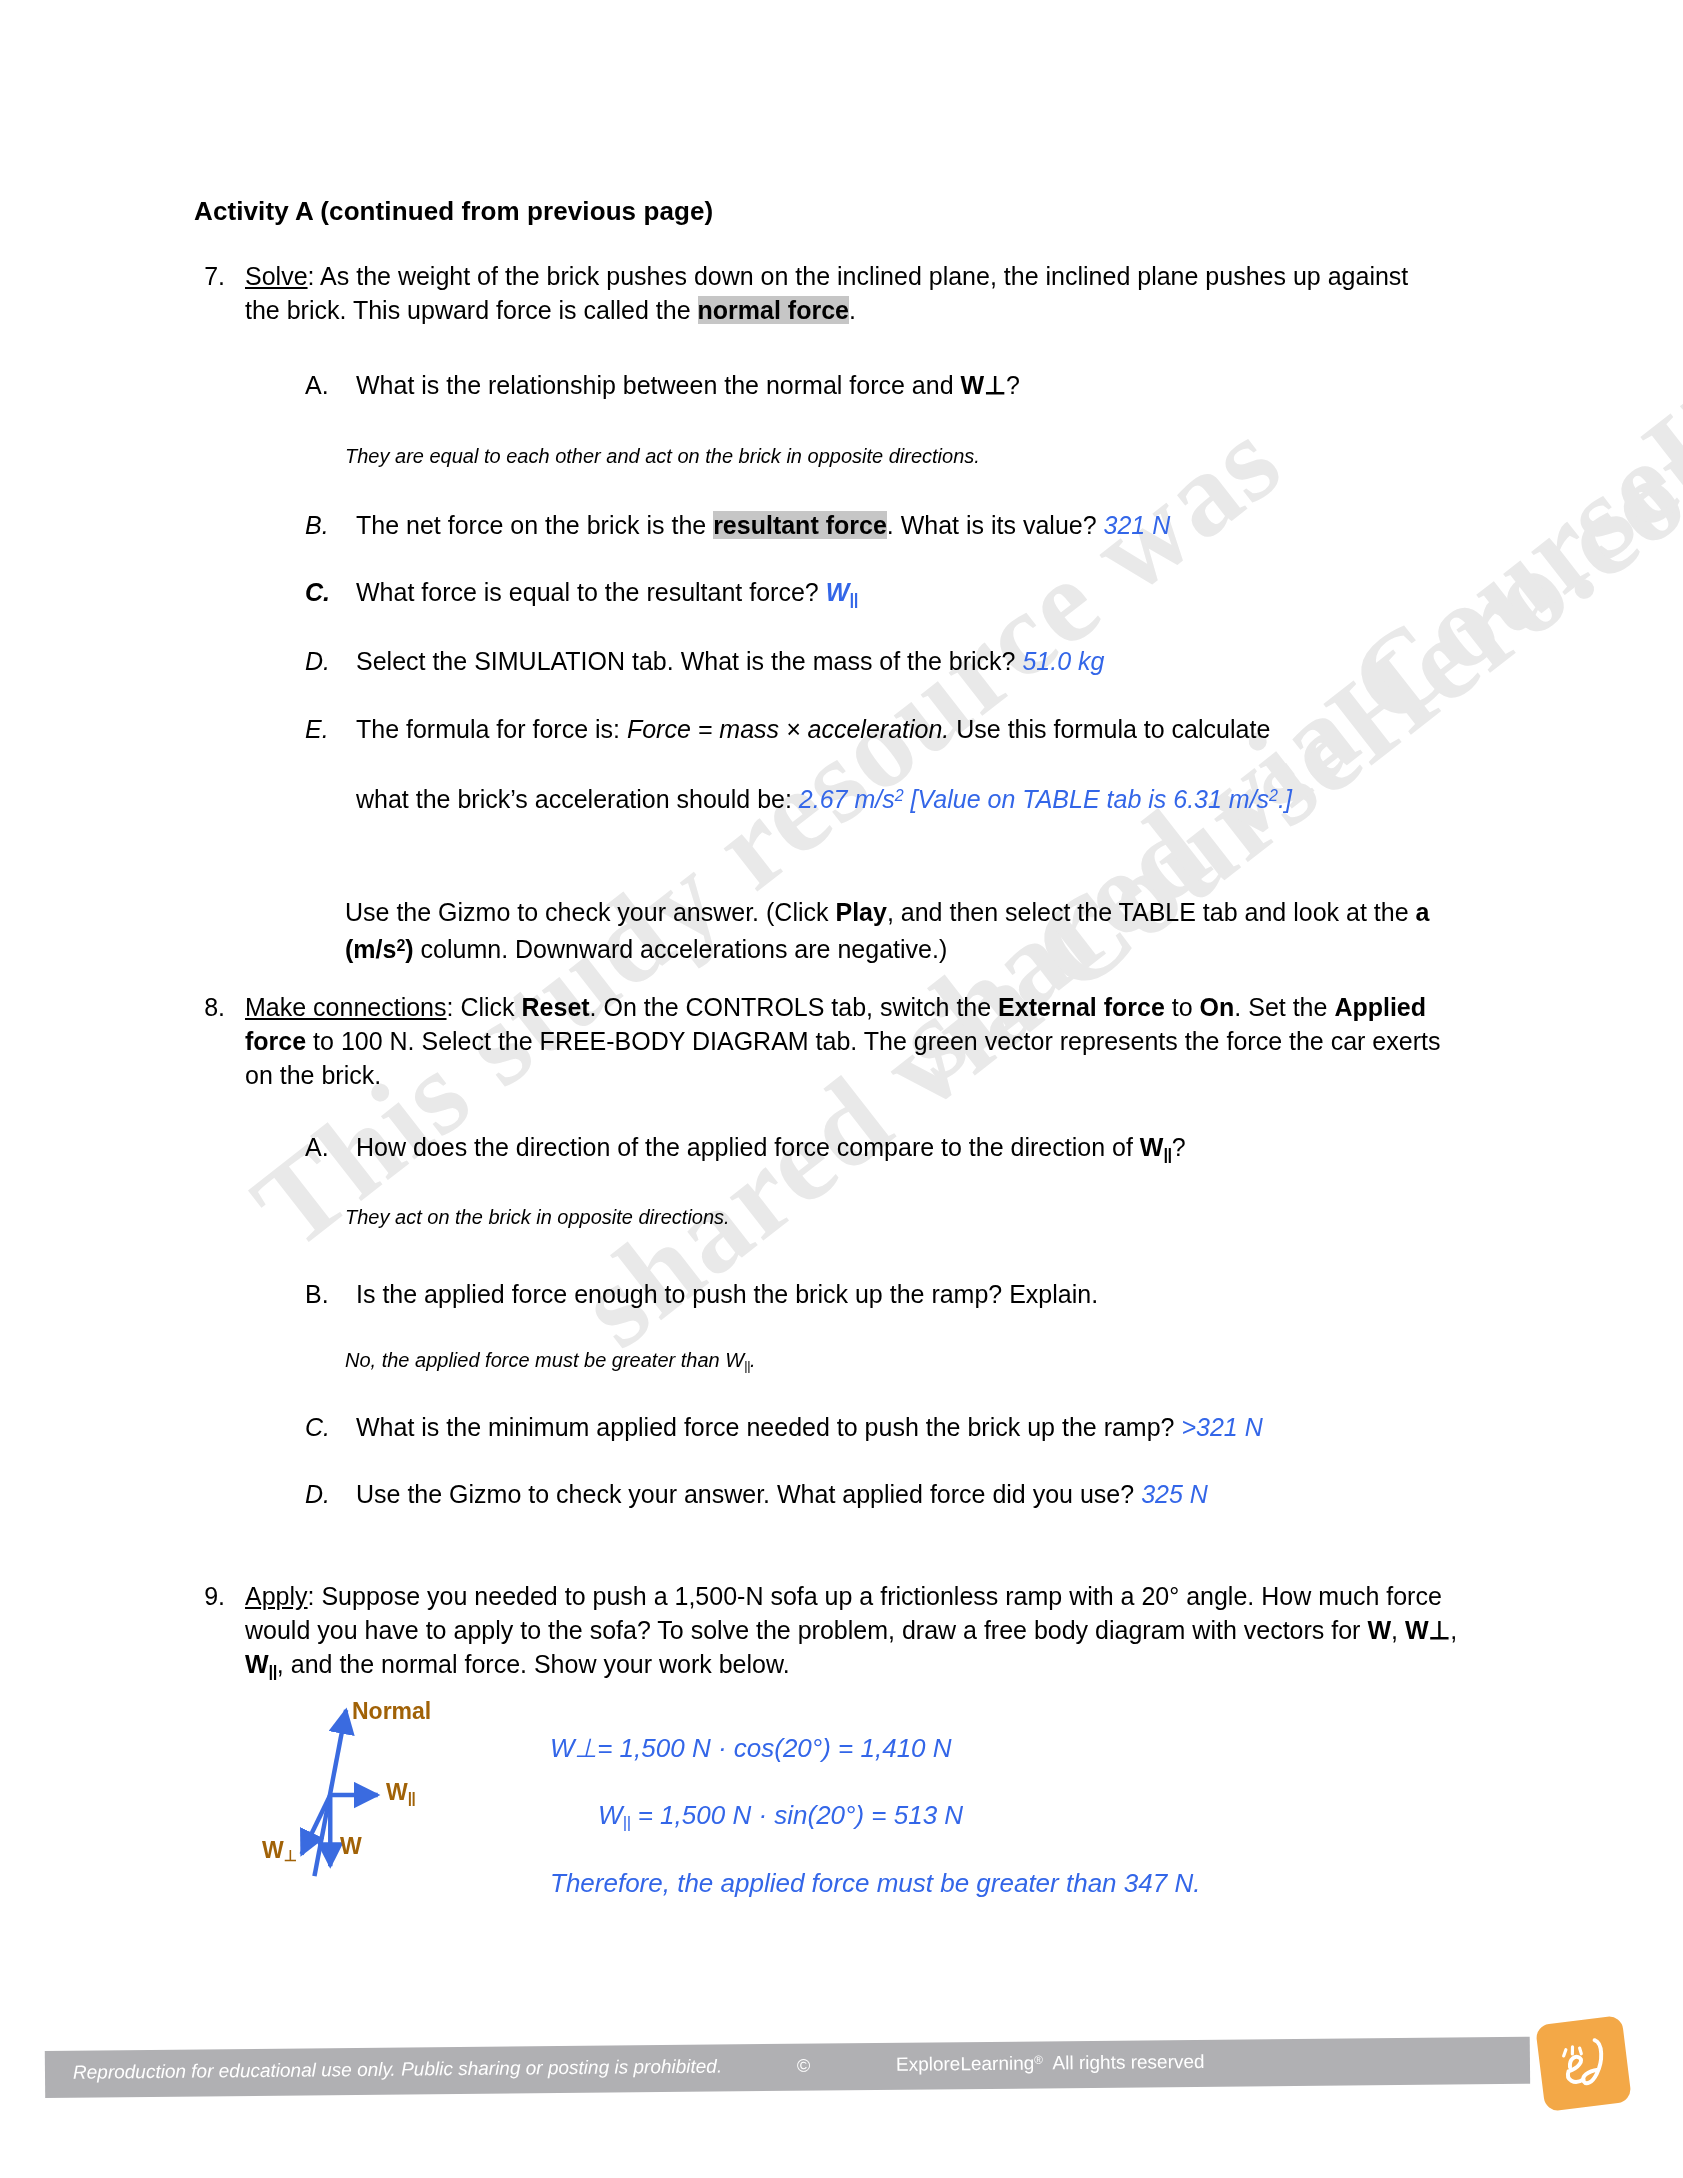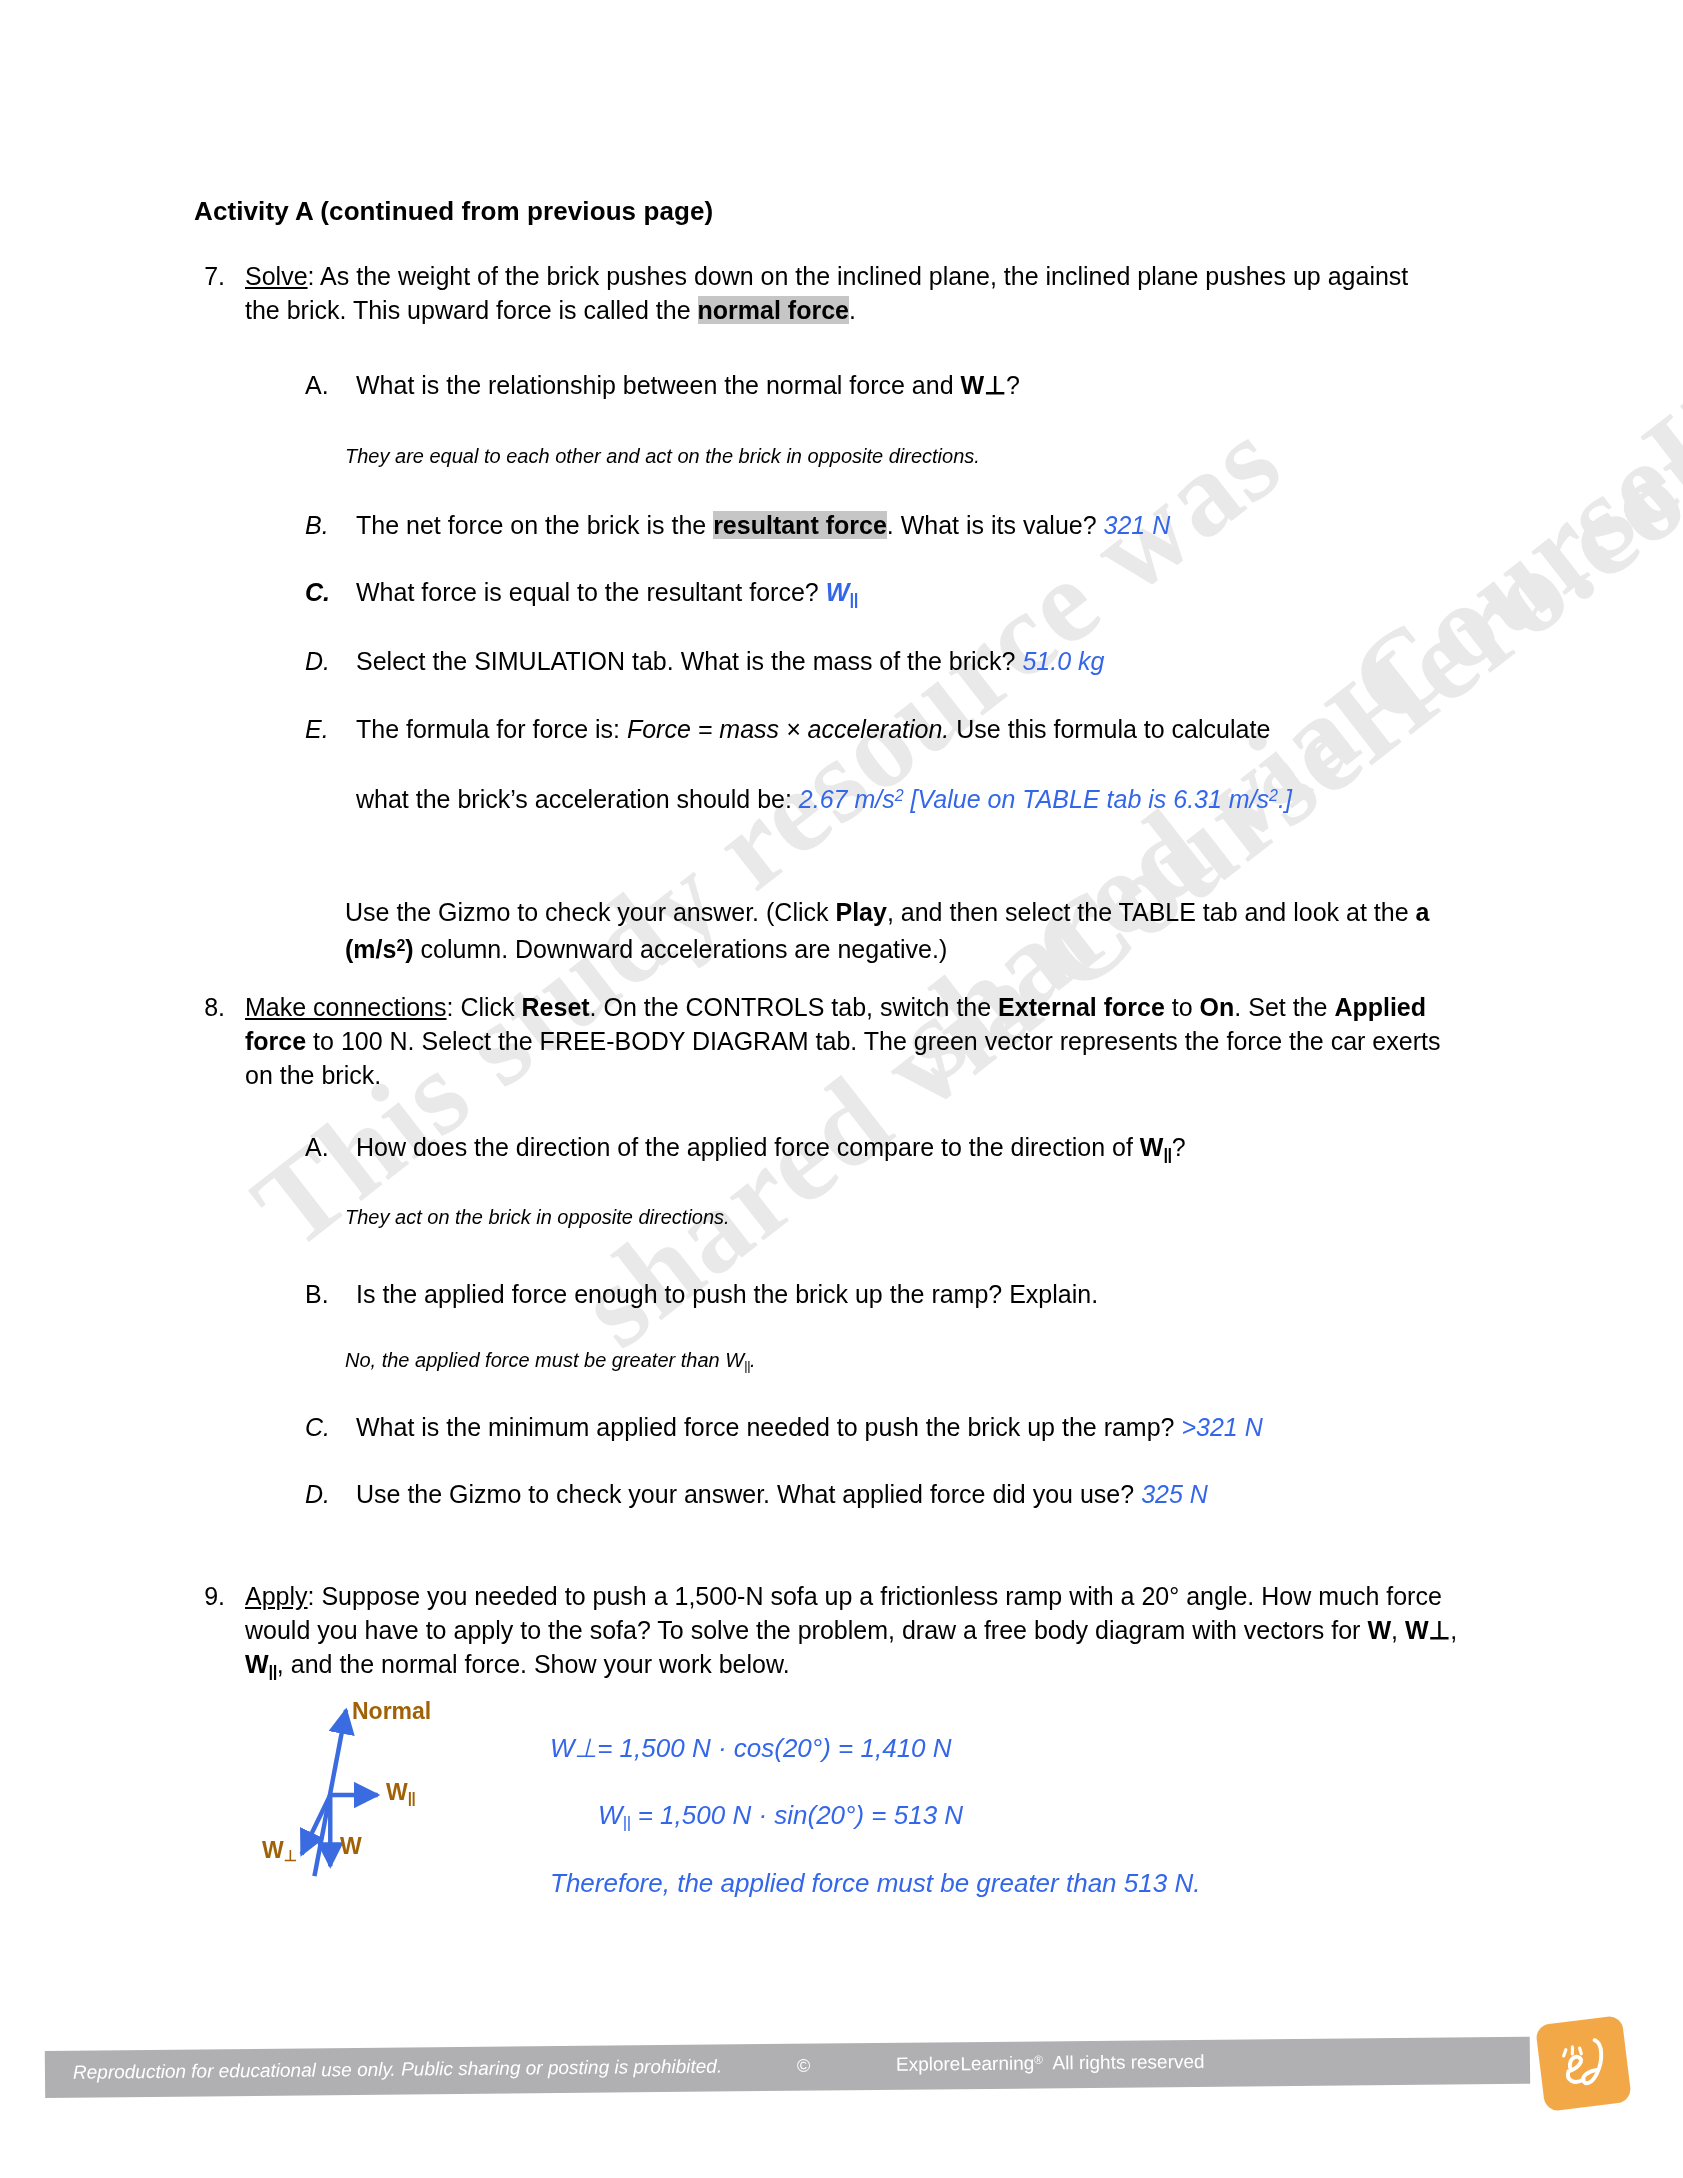--- a/index.html
+++ b/index.html
@@ -355,21 +355,21 @@
   </div>
 
   <div class="work-line" style="left:550px; top:1731px;">
     <span>W</span><span>⊥</span><span>= 1,500 N · cos(20°) = 1,410 N</span>
   </div>
 
   <div class="work-line" style="left:550px; top:1798px;margin-left:48px;">
     <span>W</span><sub class="vsub">||</sub><span> = 1,500 N · sin(20°) = 513 N</span>
   </div>
 
-  <div class="work-line" style="left:550px; top:1866px;">Therefore, the applied force must be greater than 513 N.</div>
+  <div class="work-line" style="left:550px; top:1866px;">Therefore, the applied force must be greater than 347 N.</div>
 
 </div>
 
 <div class="footer-bar">
   <div class="footer-left">Reproduction for educational use only. Public sharing or posting is prohibited.</div>
   <div class="footer-copy">©</div>
   <div class="footer-right">
     <span>ExploreLearning</span><sup>®</sup>&nbsp; <span>All rights reserved</span>
   </div>
 </div>

